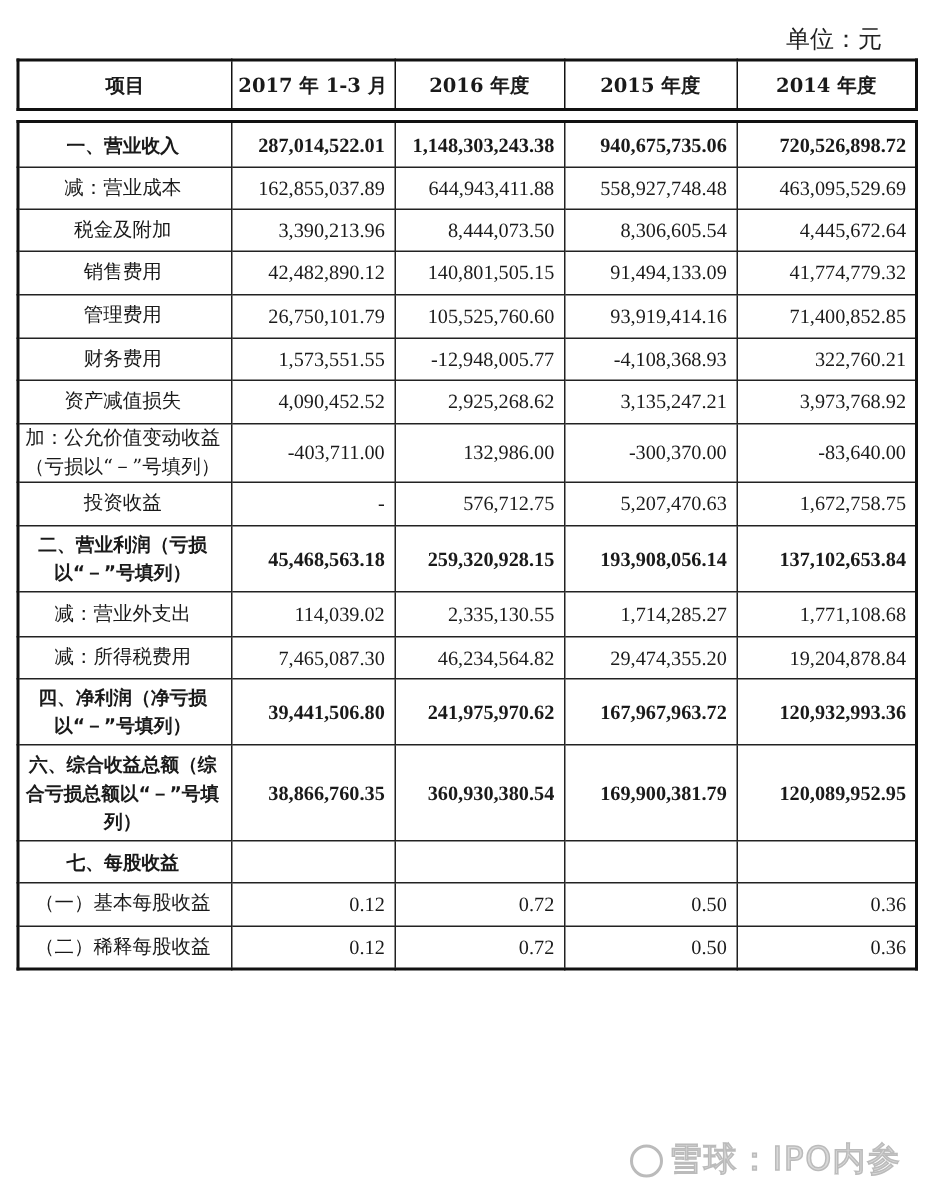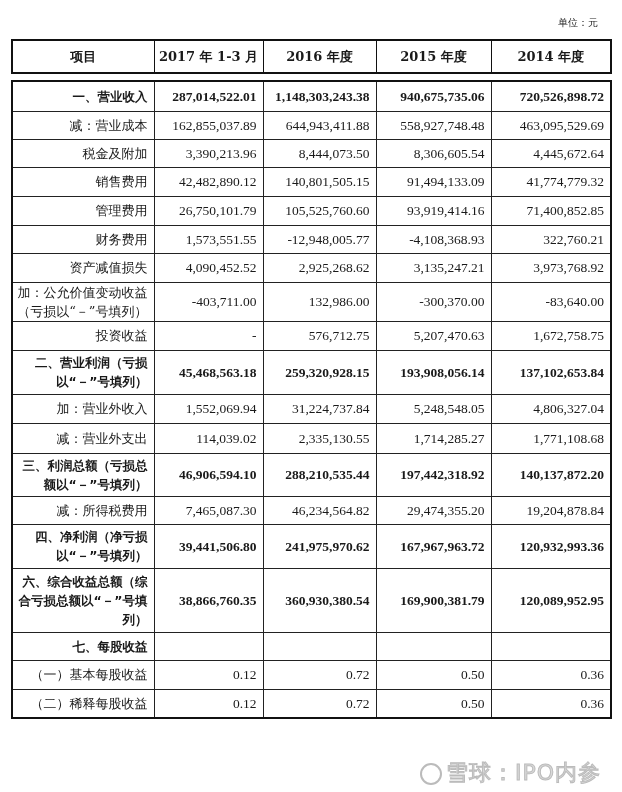--- a/index.html
+++ b/index.html
@@ -1,26 +1,26 @@
 <!DOCTYPE html>
 <html><head>
 <meta charset="utf-8">
 <style>
   html, body { margin:0; padding:0; background:#ffffff; }
   body { width:622px; height:792px; position:relative; overflow:hidden;
          font-family: "DejaVu Serif", "Liberation Serif", serif; color:#1a1a1a; }
-  .unit { position:absolute; top:16px; right:24px; font-size:10px; color:#222; }
+  .unit { position:absolute; top:16px; right:34px; font-size:16px; color:#222; }
   table { border-collapse:collapse; position:absolute; left:11px; table-layout:fixed; }
   .hdr { top:39px; width:599px; border:2px solid #111; }
   .hdr th { height:27px; border-left:1px solid #111; font-size:13px; font-weight:bold; text-align:center; padding:2px; }
   .hdr th:first-child { border-left:none; }
   .body { top:80px; width:599px; border:2px solid #111; }
   .body td { border:1px solid #222; font-size:12.5px; padding:0 6px 0 3px; vertical-align:middle; line-height:19px; }
   .body td.num { text-align:right; font-family: "Liberation Serif", "DejaVu Serif", serif; font-size:13.5px; }
-  .body td.lbl { text-align:right; font-size:13px; }
+  .body td.lbl { text-align:center; font-size:13px; }
   .body tr.b td { font-weight:bold; }
   .body tr.b td.lbl { font-family: "DejaVu Sans", "Liberation Sans", sans-serif; font-size:12.5px; }
   .indent { padding-left:6px; }
   .wm { position:absolute; left:420px; top:758px; font-size:22px; color:rgba(210,210,210,0.85);
         font-family:"DejaVu Sans", sans-serif; letter-spacing:1px; -webkit-text-stroke:1px #bbb; white-space:nowrap; }
   .wm .logo { display:inline-block; width:22px; height:22px; border:2px solid #bbb; border-radius:50%;
               vertical-align:middle; margin-right:4px; box-sizing:border-box; }
 </style>
 </head>
 <body>
@@ -118,40 +118,26 @@
         <td class="num">5,207,470.63</td>
         <td class="num">1,672,758.75</td>
       </tr>
       <tr class="b" style="height: 44px;">
         <td class="lbl">二、营业利润（亏损以“－”号填列）</td>
         <td class="num">45,468,563.18</td>
         <td class="num">259,320,928.15</td>
         <td class="num">193,908,056.14</td>
         <td class="num">137,102,653.84</td>
       </tr>
-      <tr style="height: 29px;">
-        <td class="lbl">加：营业外收入</td>
-        <td class="num">1,552,069.94</td>
-        <td class="num">31,224,737.84</td>
-        <td class="num">5,248,548.05</td>
-        <td class="num">4,806,327.04</td>
-      </tr>
       <tr style="height: 30px;">
         <td class="lbl">减：营业外支出</td>
         <td class="num">114,039.02</td>
         <td class="num">2,335,130.55</td>
         <td class="num">1,714,285.27</td>
         <td class="num">1,771,108.68</td>
-      </tr>
-      <tr class="b" style="height: 43px;">
-        <td class="lbl">三、利润总额（亏损总额以“－”号填列）</td>
-        <td class="num">46,906,594.10</td>
-        <td class="num">288,210,535.44</td>
-        <td class="num">197,442,318.92</td>
-        <td class="num">140,137,872.20</td>
       </tr>
       <tr style="height: 28px;">
         <td class="lbl">减：所得税费用</td>
         <td class="num">7,465,087.30</td>
         <td class="num">46,234,564.82</td>
         <td class="num">29,474,355.20</td>
         <td class="num">19,204,878.84</td>
       </tr>
       <tr class="b" style="height: 44px; margin-top: 38px;">
         <td class="lbl">四、净利润（净亏损以“－”号填列）</td>

